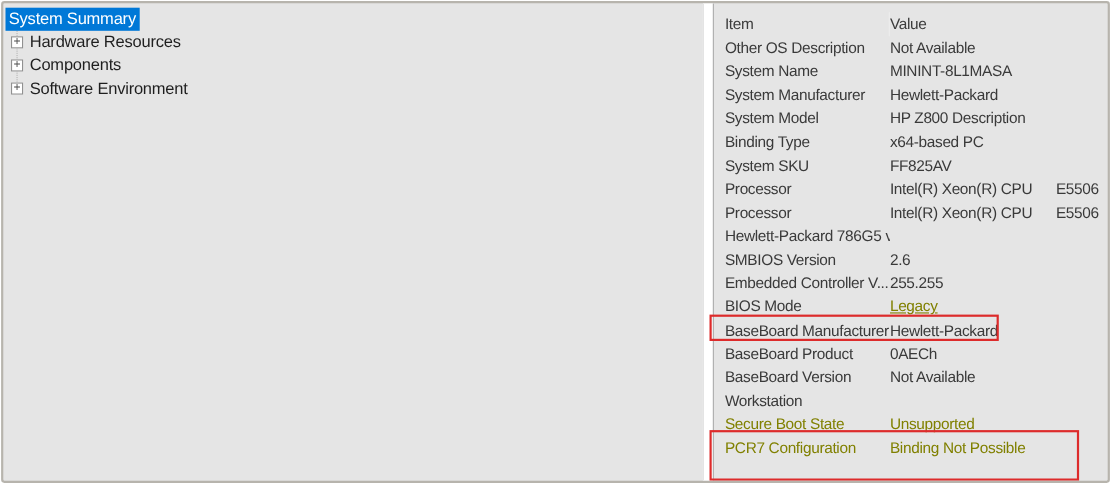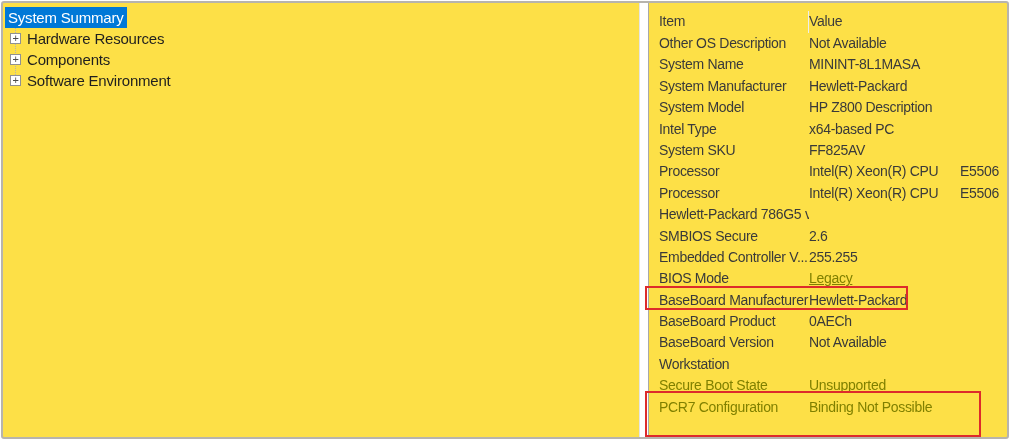--- a/index.html
+++ b/index.html
@@ -13,21 +13,21 @@
     width:1010px;height:440px;
     font-family:"Liberation Sans","DejaVu Sans",sans-serif;
     overflow:hidden;
   }
   .frame{
     position:relative;
     width:1008px;height:438px;
     margin:1px;
     border:2px solid #b7b4ad;
     border-radius:3px;
-    background:#fde047;
+    background:#e5e5e5;
     display:flex;
     overflow:hidden;
   }
   
   .tree{
     position:relative;
     width:636px;
     padding:4px 0 0 2px;
     font-size:15px;
     letter-spacing:-0.2px;
@@ -148,40 +148,40 @@
         </div>
         <div class="trow">
           <span class="cell-item">System Manufacturer</span>
           <span class="cell-value">Hewlett-Packard</span>
         </div>
         <div class="trow">
           <span class="cell-item">System Model</span>
           <span class="cell-value">HP Z800 Description</span>
         </div>
         <div class="trow">
-          <span class="cell-item">Intel Type</span>
+          <span class="cell-item">Binding Type</span>
           <span class="cell-value">x64-based PC</span>
         </div>
         <div class="trow">
           <span class="cell-item">System SKU</span>
           <span class="cell-value">FF825AV</span>
         </div>
         <div class="trow">
           <span class="cell-item">Processor</span>
           <span class="cell-value">Intel(R) Xeon(R) CPU      E5506</span>
         </div>
         <div class="trow">
           <span class="cell-item">Processor</span>
           <span class="cell-value">Intel(R) Xeon(R) CPU      E5506</span>
         </div>
         <div class="trow">
           <span class="cell-value">Hewlett-Packard 786G5 v01.17, 8/</span>
         </div>
         <div class="trow">
-          <span class="cell-item">SMBIOS Secure</span>
+          <span class="cell-item">SMBIOS Version</span>
           <span class="cell-value">2.6</span>
         </div>
         <div class="trow">
           <span class="cell-item">Embedded Controller V...</span>
           <span class="cell-value">255.255</span>
         </div>
         <div class="trow v-olive">
           <span class="cell-item">BIOS Mode</span>
           <span class="cell-value">Legacy</span>
         </div>

